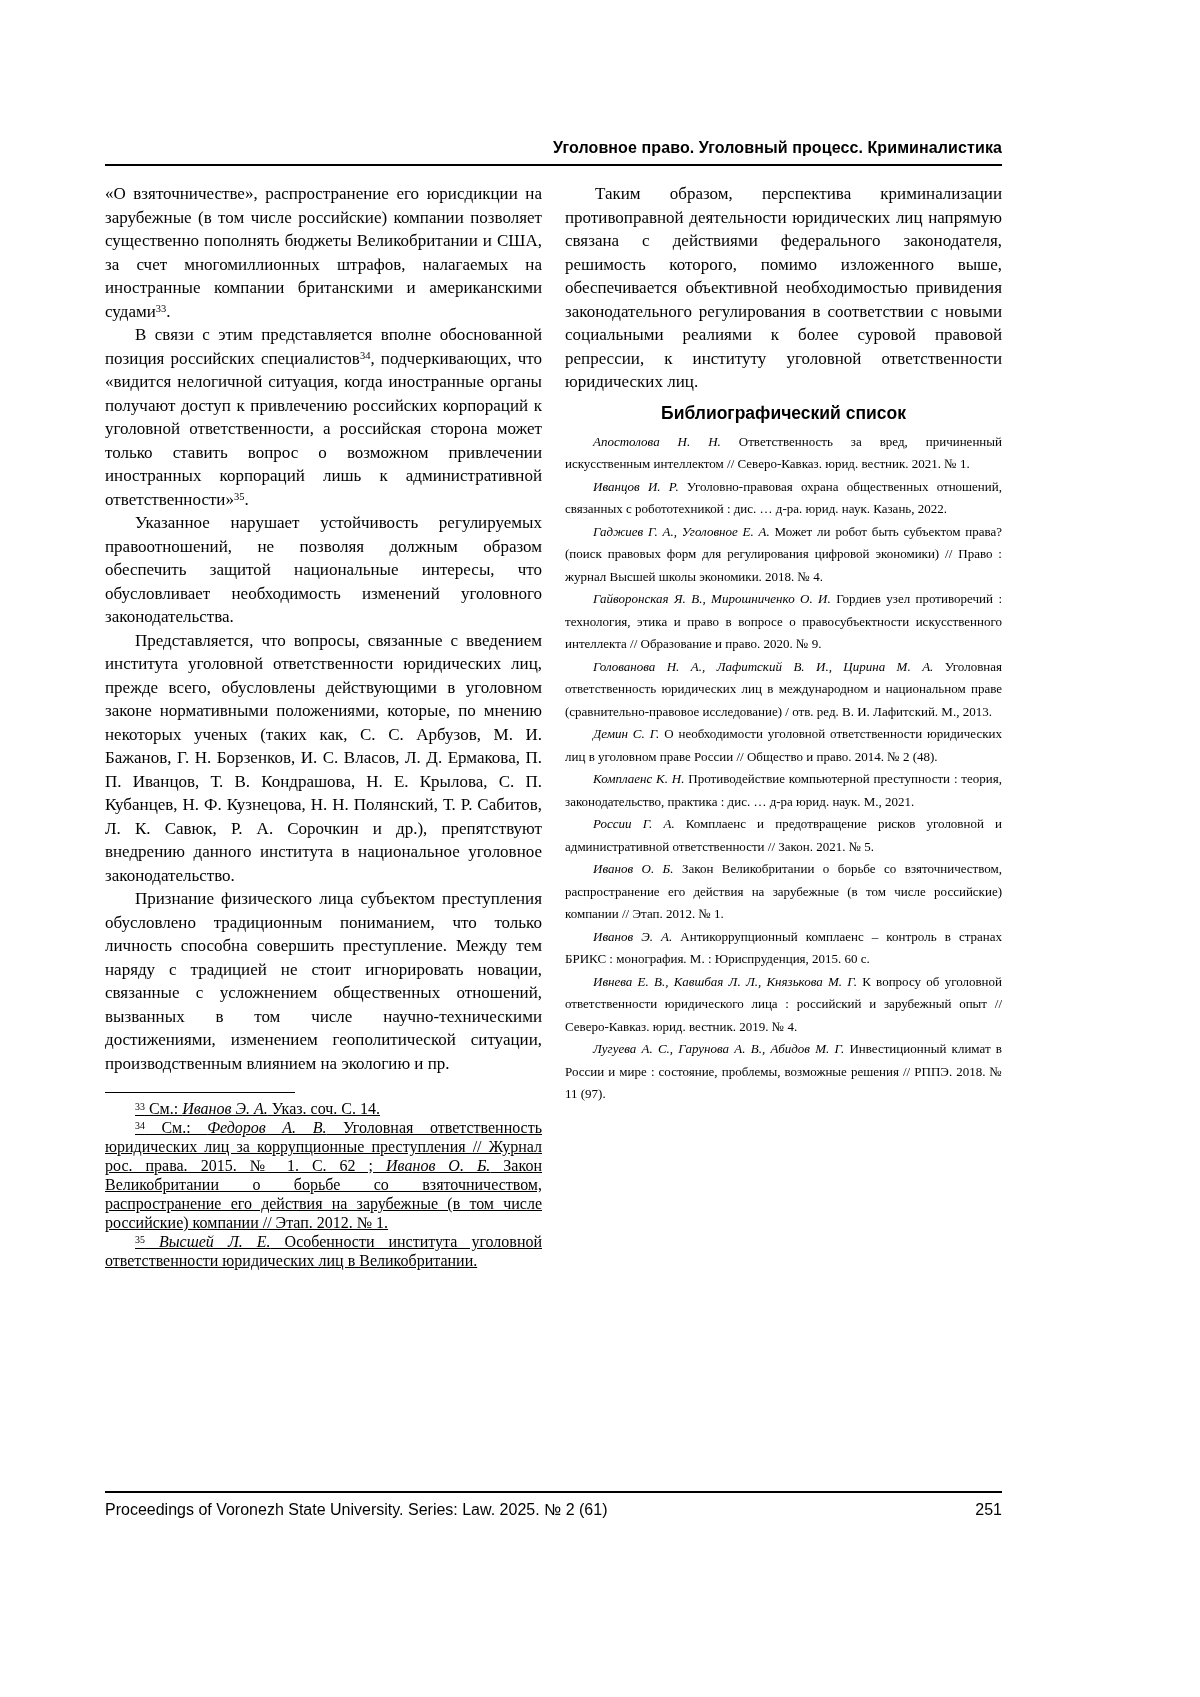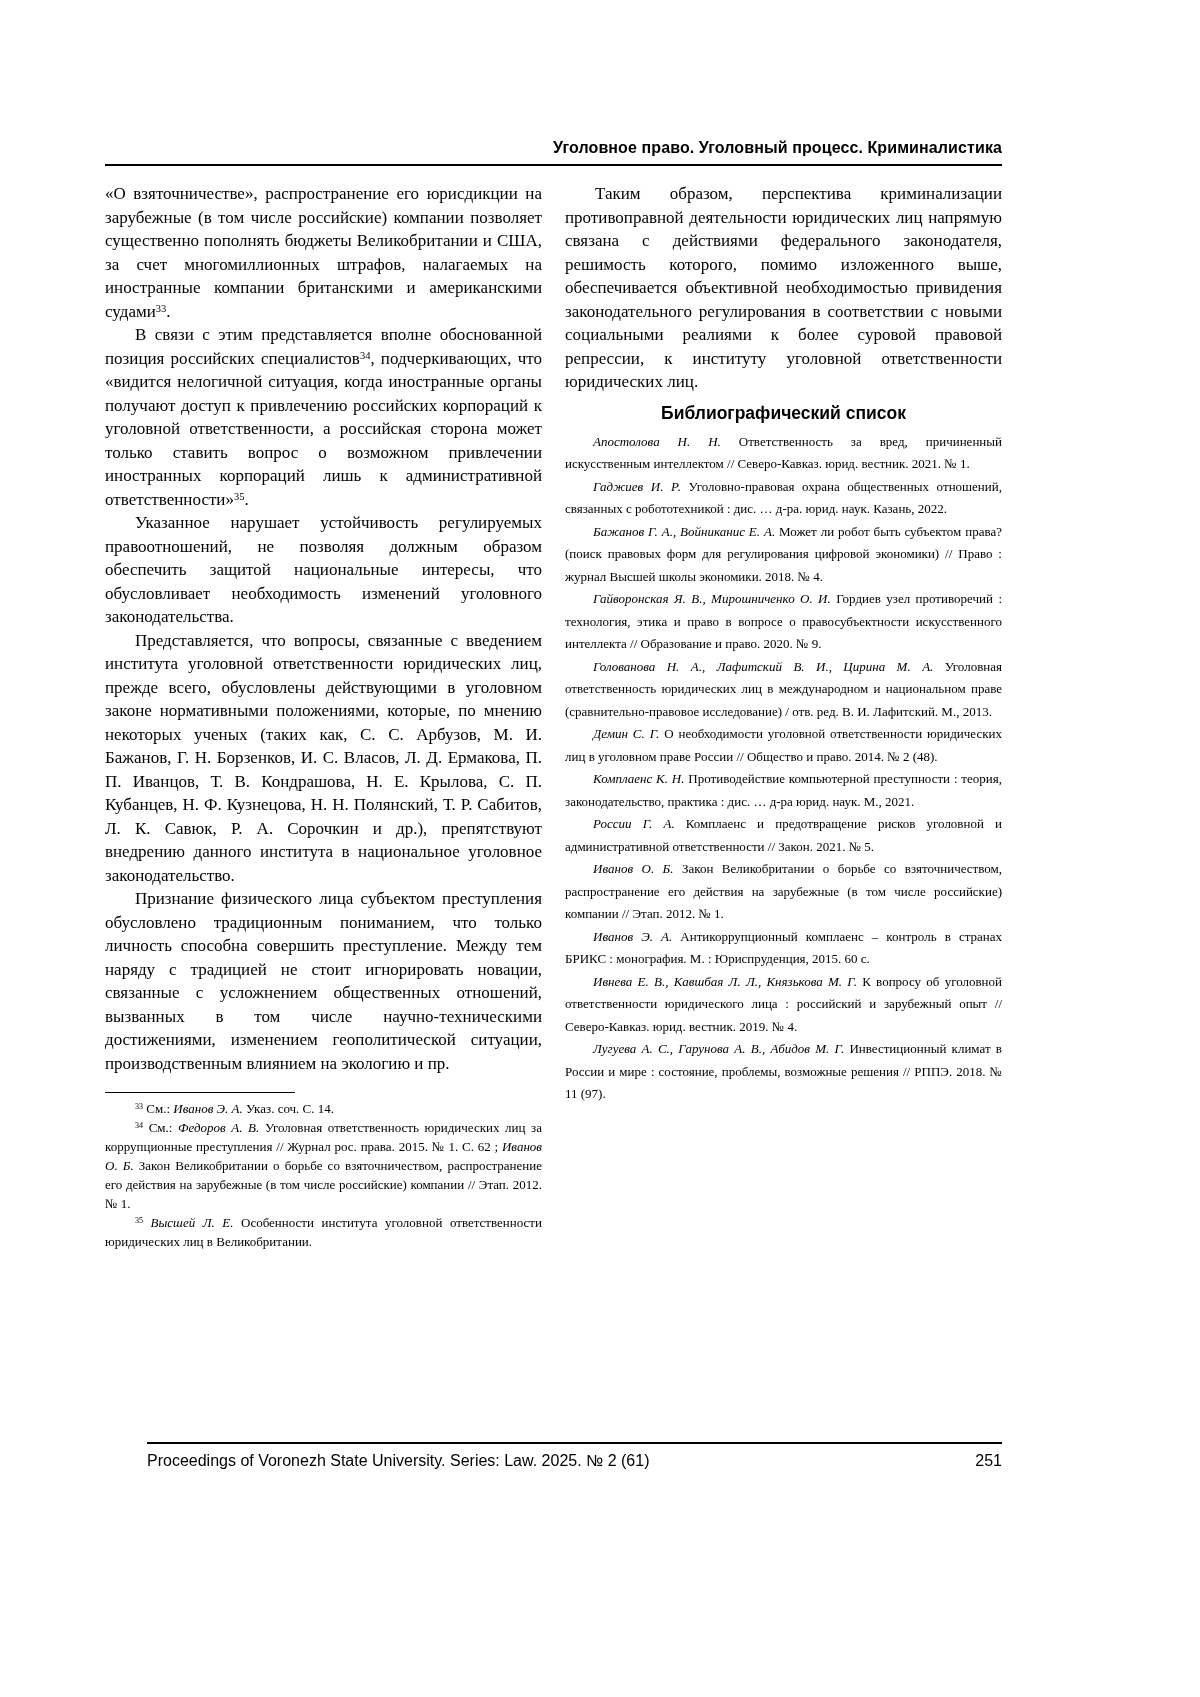--- a/index.html
+++ b/index.html
@@ -57,24 +57,25 @@
   }
 
   
   .footnote-sep {
     width: 190px;
     border: none;
     border-top: 1.4px solid #000;
     margin: 17px 0 6px 0;
   }
   p.footnote {
-    font-size: 13px;
+    font-size: 16px;
     line-height: 19px;
     text-align: justify;
     text-indent: 30px;
+    text-decoration: underline;
   }
   p.footnote i { font-style: italic; }
 
   
   .bib-heading {
     font-size: 17.5px;
     font-weight: bold;
     text-align: center;
     margin: 9px 0 7px 0;
     font-family: Liberation Sans, sans-serif;
@@ -85,23 +86,22 @@
     text-align: justify;
     text-indent: 28px;
   }
   p.bib-entry i { font-style: italic; }
 
   
   .page-footer {
     position: absolute;
     left: 105px;
     right: 198px;
-    top: 1442px;
+    top: 1491px;
     background: #ffffff;
-    margin-left: 42px;
   }
   .footer-rule {
     border: none;
     border-top: 2px solid #000;
     margin-bottom: 7px;
   }
   .footer-row {
     display: flex;
     justify-content: space-between;
     align-items: baseline;
@@ -138,22 +138,22 @@
         </div>
     </section>
 
     <section class="col col-right">
       <div id="right-paragraphs">
           <p class="body-par indent">Таким образом, перспектива криминализации противоправной деятельности юридических лиц напрямую связана с действиями федерального законодателя, решимость которого, помимо изложенного выше, обеспечивается объективной необходимостью привидения законодательного регулирования в соответствии с новыми социальными реалиями к более суровой правовой репрессии, к институту уголовной ответственности юридических лиц.</p>
         </div>
       <h2 class="bib-heading">Библиографический список</h2>
       <div id="bibliography">
           <p class="bib-entry"><i>Апостолова Н. Н.</i> Ответственность за вред, причиненный искусственным интеллектом // Северо-Кавказ. юрид. вестник. 2021. № 1.</p>
-          <p class="bib-entry"><i>Гаджиев И. Р.</i> Уголовно-правовая охрана общественных отношений, связанных с робототехникой : дис. … д-ра. юрид. наук. Казань, 2022.</p>
-          <p class="bib-entry"><i>Бажанов Г. А., Войниканис Е. А.</i> Может ли робот быть субъектом права? (поиск правовых форм для регулирования цифровой экономики) // Право : журнал Высшей школы экономики. 2018. № 4.</p>
+          <p class="bib-entry"><i>Иванцов И. Р.</i> Уголовно-правовая охрана общественных отношений, связанных с робототехникой : дис. … д-ра. юрид. наук. Казань, 2022.</p>
+          <p class="bib-entry"><i>Гаджиев Г. А., Уголовное Е. А.</i> Может ли робот быть субъектом права? (поиск правовых форм для регулирования цифровой экономики) // Право : журнал Высшей школы экономики. 2018. № 4.</p>
           <p class="bib-entry"><i>Гайворонская Я. В., Мирошниченко О. И.</i> Гордиев узел противоречий : технология, этика и право в вопросе о правосубъектности искусственного интеллекта // Образование и право. 2020. № 9.</p>
           <p class="bib-entry"><i>Голованова Н. А., Лафитский В. И., Цирина М. А.</i> Уголовная ответственность юридических лиц в международном и национальном праве (сравнительно-правовое исследование) / отв. ред. В. И. Лафитский. М., 2013.</p>
           <p class="bib-entry"><i>Демин С. Г.</i> О необходимости уголовной ответственности юридических лиц в уголовном праве России // Общество и право. 2014. № 2 (48).</p>
           <p class="bib-entry"><i>Комплаенс К. Н.</i> Противодействие компьютерной преступности : теория, законодательство, практика : дис. … д-ра юрид. наук. М., 2021.</p>
           <p class="bib-entry"><i>России Г. А.</i> Комплаенс и предотвращение рисков уголовной и административной ответственности // Закон. 2021. № 5.</p>
           <p class="bib-entry"><i>Иванов О. Б.</i> Закон Великобритании о борьбе со взяточничеством, распространение его действия на зарубежные (в том числе российские) компании // Этап. 2012. № 1.</p>
           <p class="bib-entry"><i>Иванов Э. А.</i> Антикоррупционный комплаенс – контроль в странах БРИКС : монография. М. : Юриспруденция, 2015. 60 с.</p>
           <p class="bib-entry"><i>Ивнева Е. В., Кавшбая Л. Л., Князькова М. Г.</i> К вопросу об уголовной ответственности юридического лица : российский и зарубежный опыт // Северо-Кавказ. юрид. вестник. 2019. № 4.</p>
           <p class="bib-entry"><i>Лугуева А. С., Гарунова А. В., Абидов М. Г.</i> Инвестиционный климат в России и мире : состояние, проблемы, возможные решения // РППЭ. 2018. № 11 (97).</p>
         </div>

